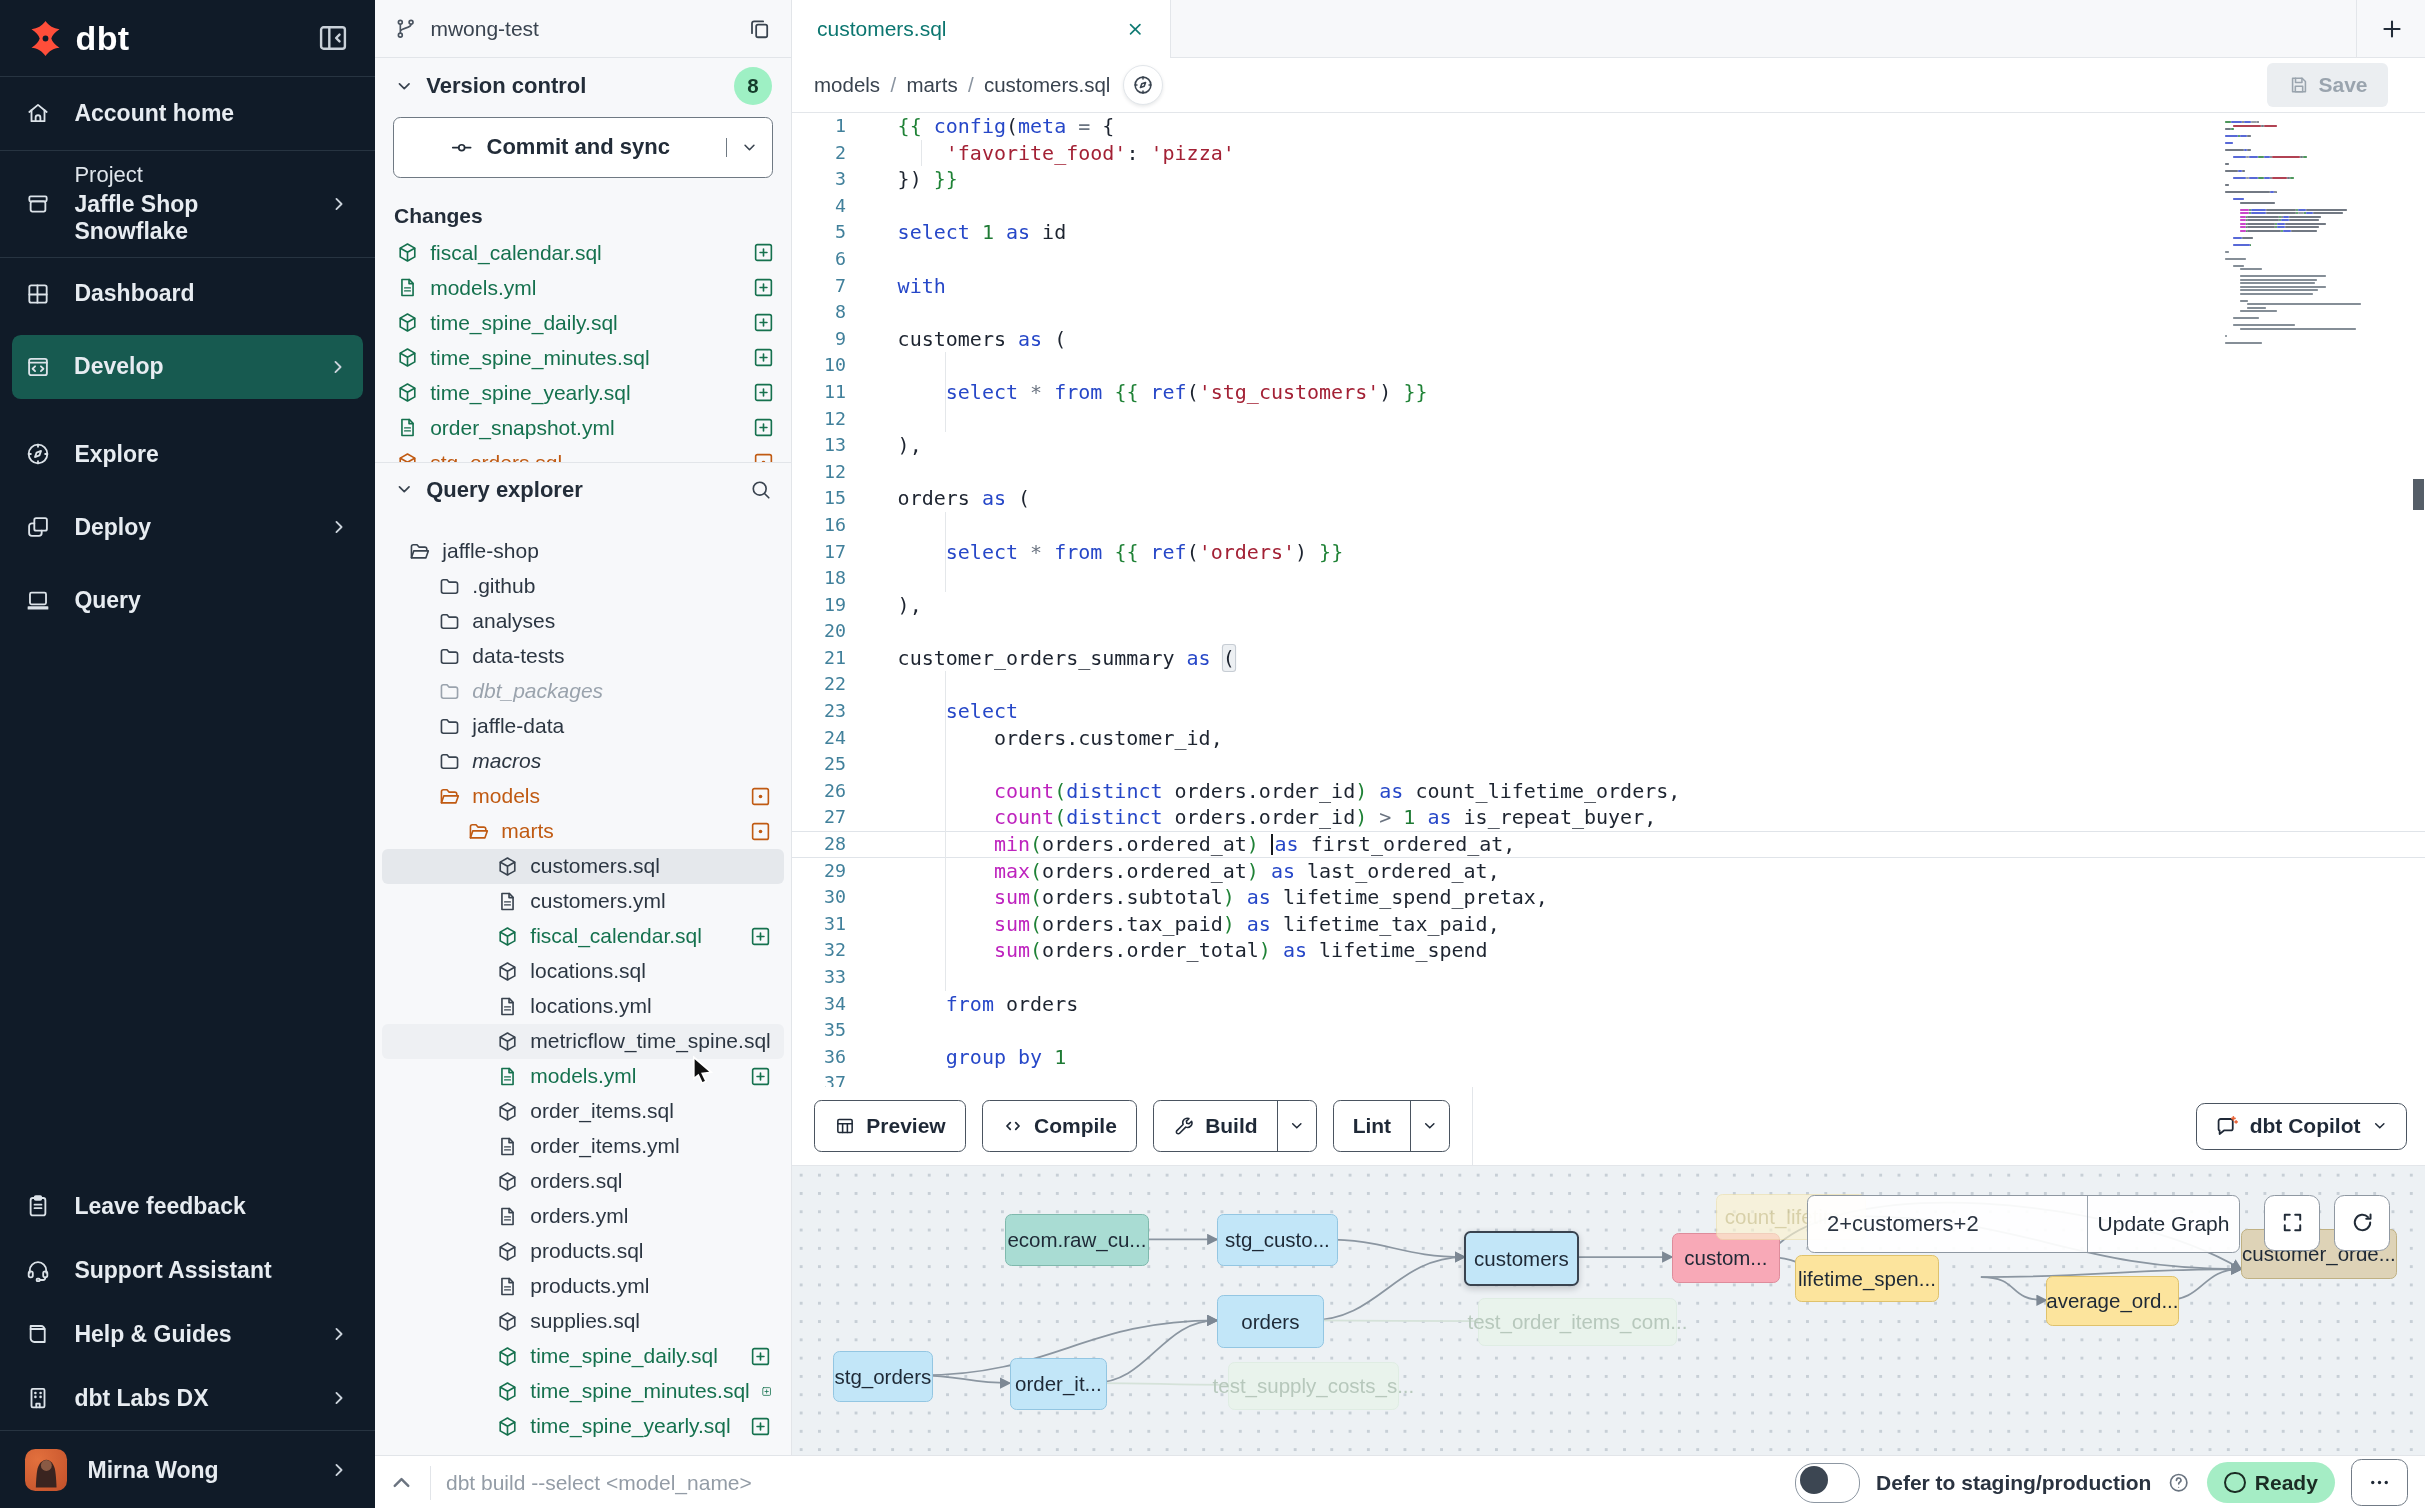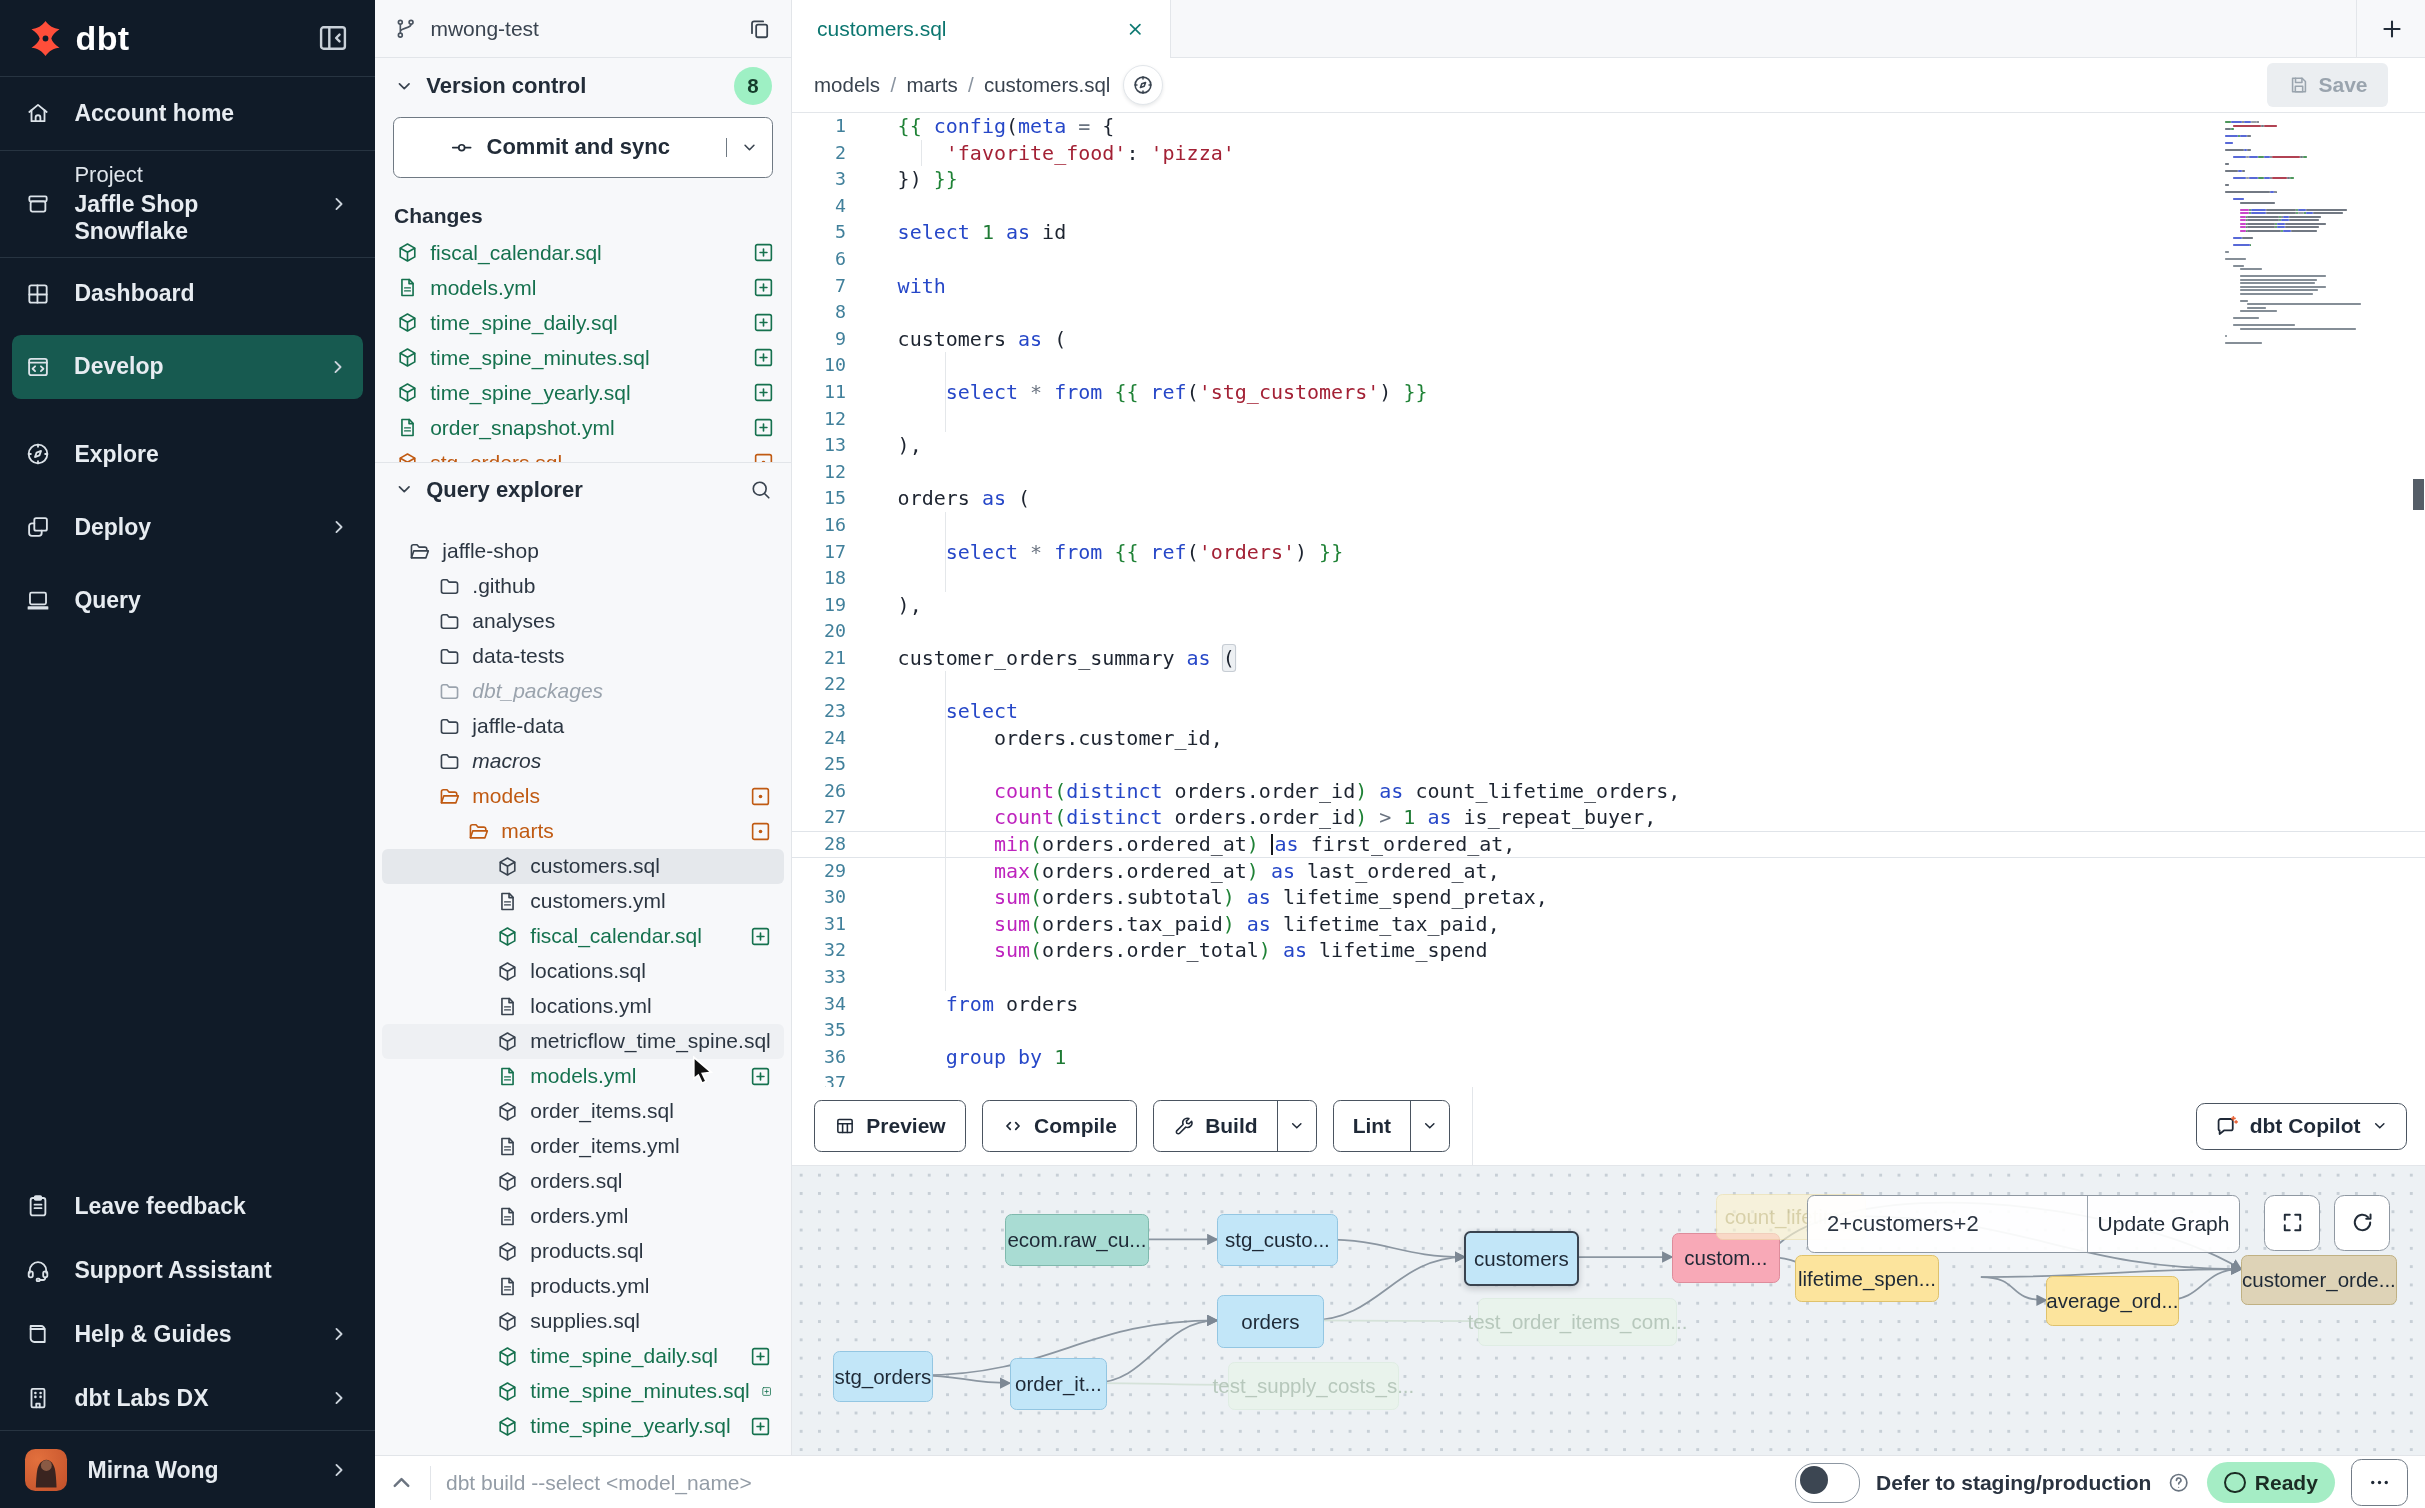--- a/index.html
+++ b/index.html
@@ -1350,21 +1350,21 @@
                 </svg>
               </span>
             </button>
         <div class="node n-source" style="left: 213px; top: 48px; width: 130px; height: 50px;">ecom.raw_cu...</div>
             <div class="node n-model" style="left: 425px; top: 48px; width: 107px; height: 50px;">stg_custo...</div>
             <div class="node n-sel" style="left: 672px; top: 65px; width: 99px; height: 51px;">customers</div>
             <div class="node n-pink" style="left: 880px; top: 67px; width: 94px; height: 48px;">custom...</div>
             <div class="node n-fadedy" style="left: 924px; top: 28px; width: 136px; height: 44px;">count_lifetim...</div>
             <div class="node n-yellow" style="left: 1003px; top: 89px; width: 130px; height: 45px;">lifetime_spen...</div>
             <div class="node n-yellow" style="left: 1254px; top: 110px; width: 119px; height: 48px;">average_ord...</div>
-            <div class="node n-tan" style="left: 1449px; top: 89px; width: 142px; height: 48px;">customer_orde...</div>
+            <div class="node n-tan" style="left: 1449px; top: 63px; width: 142px; height: 48px;">customer_orde...</div>
             <div class="node n-model" style="left: 425px; top: 129px; width: 93px; height: 51px;">orders</div>
             <div class="node n-test" style="left: 686px; top: 132px; width: 185px; height: 46px;">test_order_items_com...</div>
             <div class="node n-model" style="left: 41px; top: 185px; width: 86px; height: 49px;">stg_orders</div>
             <div class="node n-model" style="left: 218px; top: 192px; width: 83px; height: 50px;">order_it...</div>
             <div class="node n-test" style="left: 436px; top: 196px; width: 157px; height: 46px;">test_supply_costs_s...</div>
           </div>
       </section>
     </div>
 
     <div class="bottombar">

